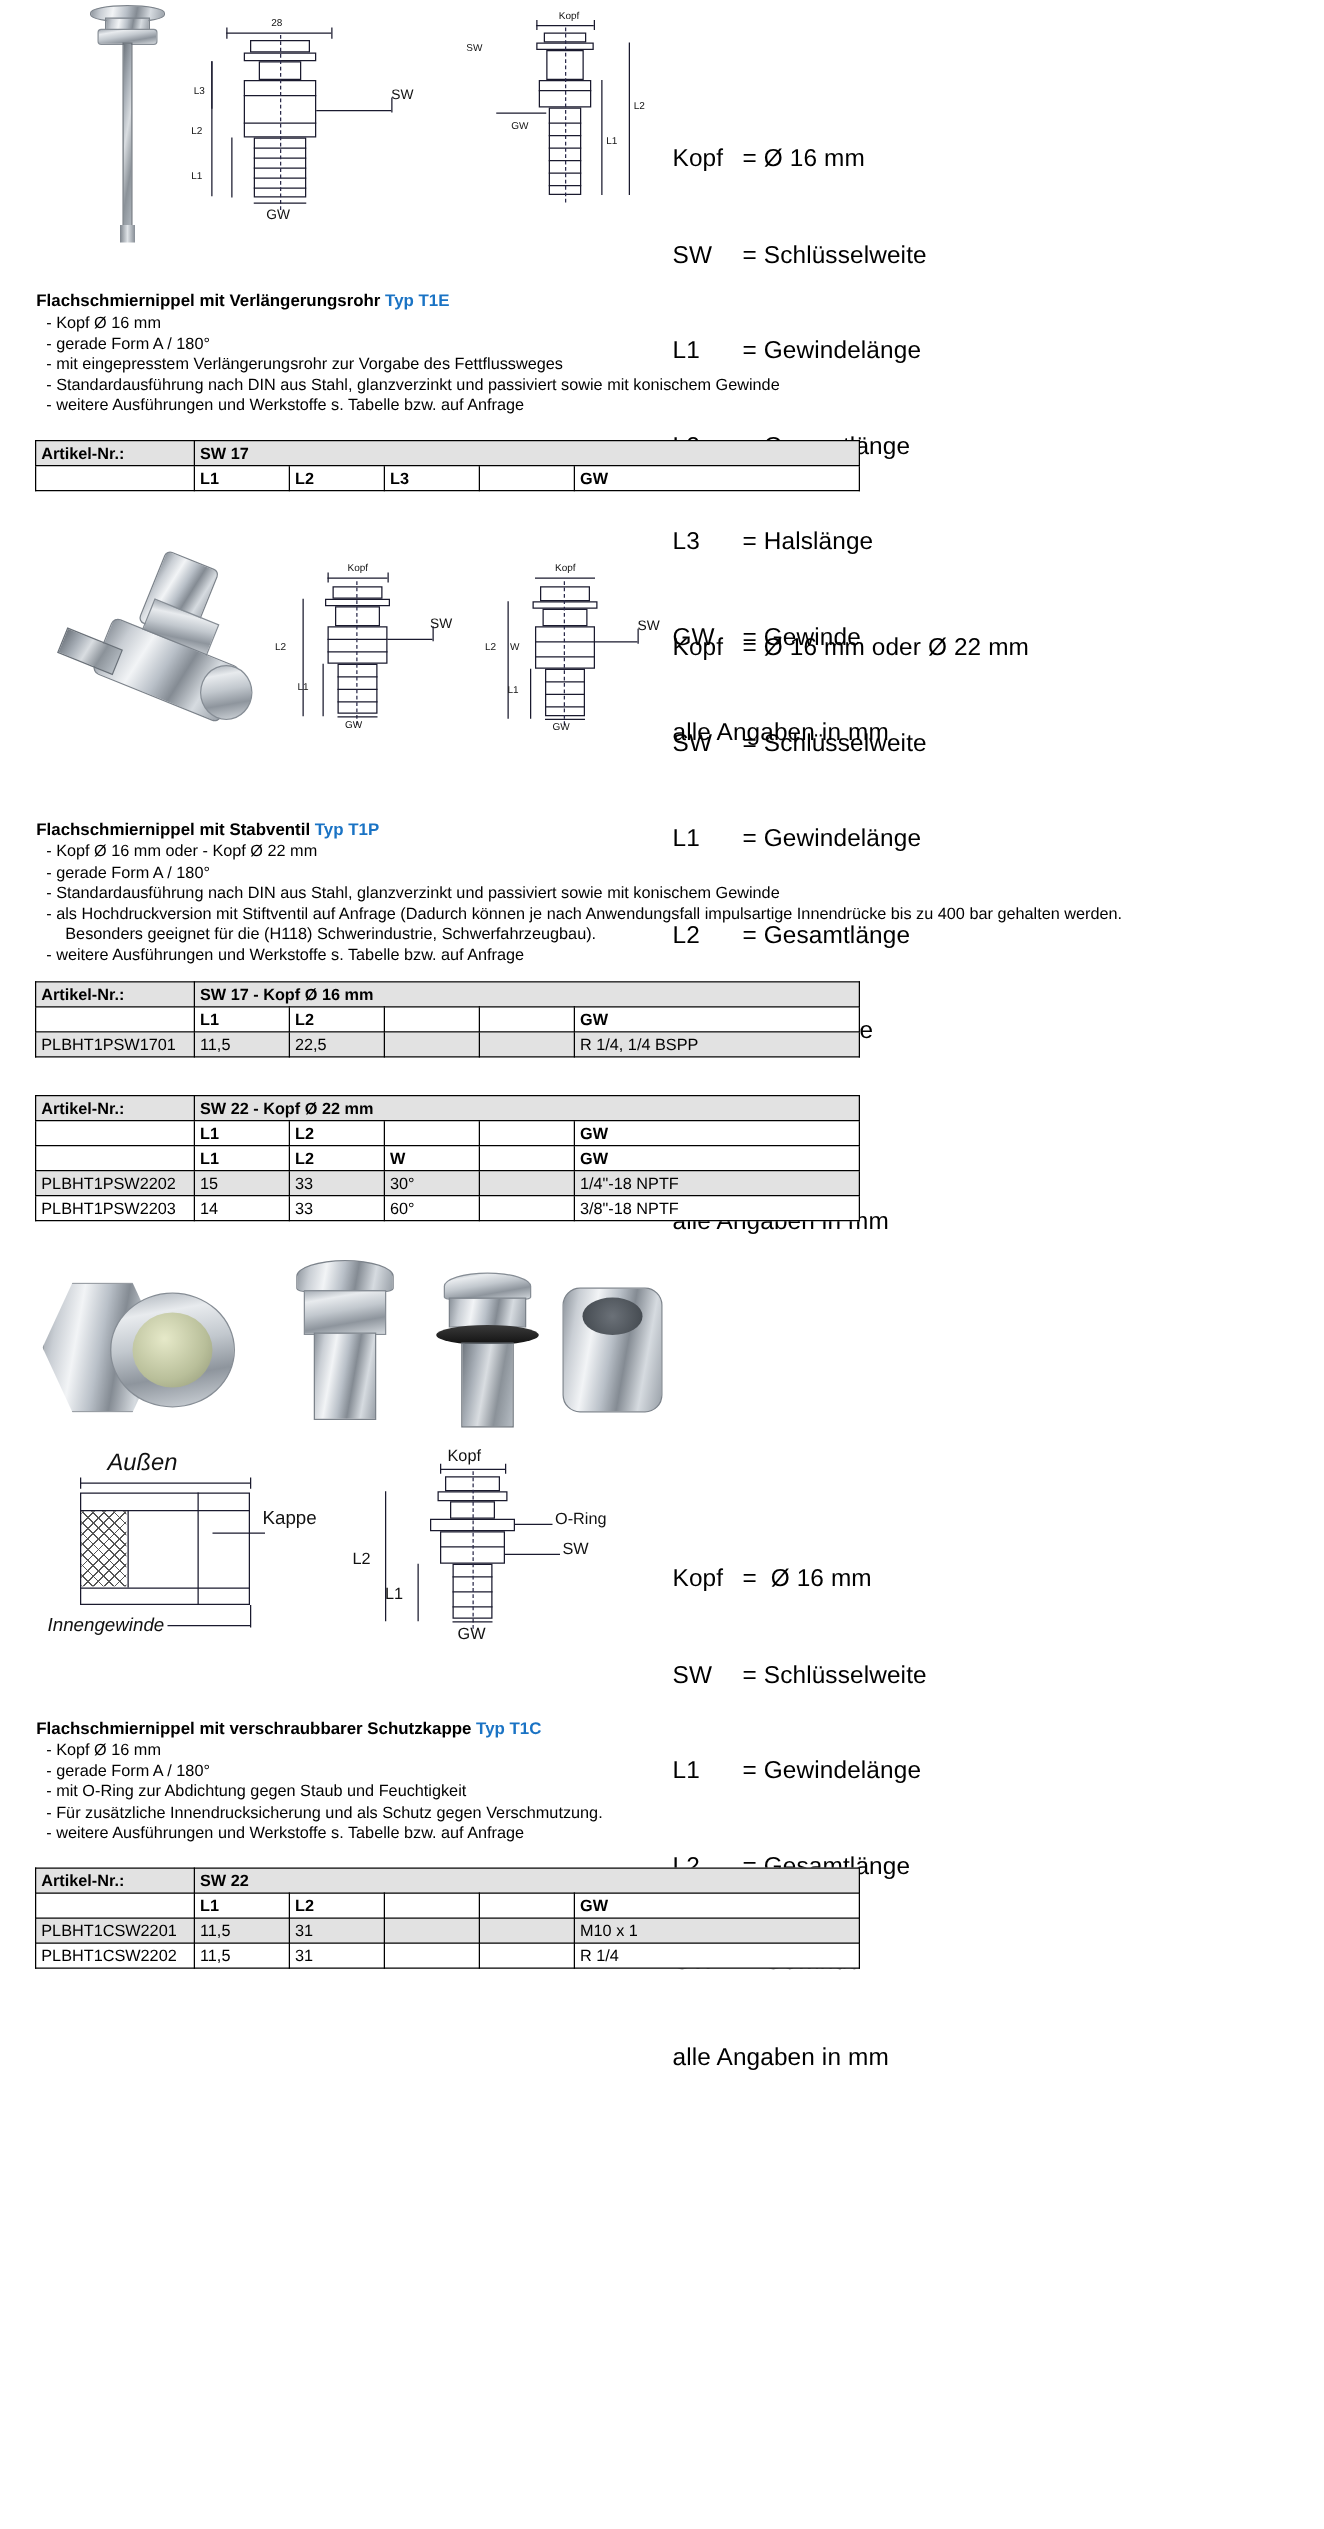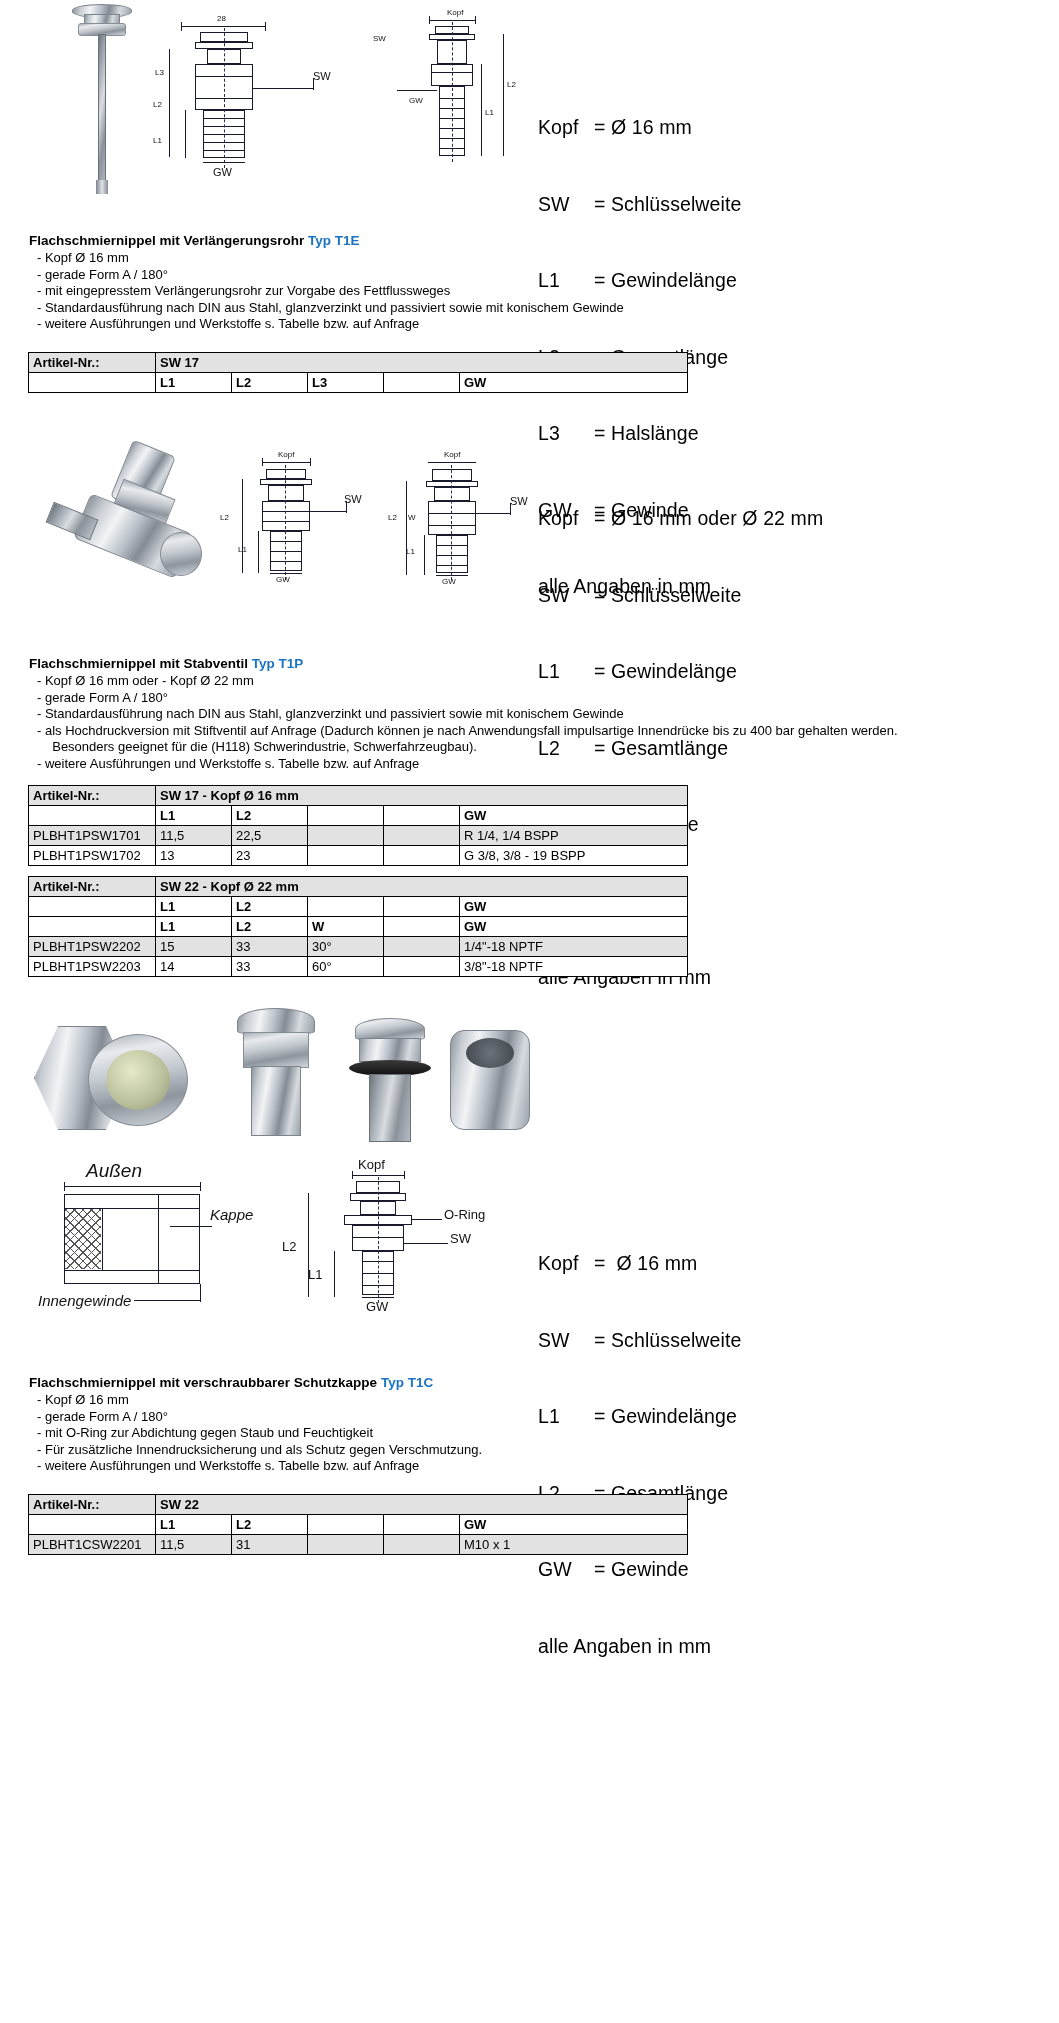--- a/index.html
+++ b/index.html
@@ -329,28 +329,20 @@
         <td class="c-gw b">GW</td>
       </tr>
       <tr class="data-shade">
         <td class="c-art">PLBHT1PSW1701</td>
         <td class="c-l1">11,5</td>
         <td class="c-l2">22,5</td>
         <td class="c-l3"></td>
         <td class="c-x"></td>
         <td class="c-gw">R 1/4, 1/4 BSPP</td>
       </tr>
-      <tr class="data-plain">
-        <td class="c-art">PLBHT1PSW1702</td>
-        <td class="c-l1">13</td>
-        <td class="c-l2">23</td>
-        <td class="c-l3"></td>
-        <td class="c-x"></td>
-        <td class="c-gw">G 3/8, 3/8 - 19 BSPP</td>
-      </tr>
     </tbody>
       </table>
 
     <table class="art" style="position:absolute;left:28px;top:876px;">
       <tbody>
           <tr class="headrow">
         <td class="c-art">Artikel-Nr.:</td>
         <td colspan="5">SW 22 - Kopf Ø 22 mm</td>
       </tr>
       <tr class="subrow">
@@ -421,21 +413,21 @@
       <div class="dl v" style="left:26px;top:22px;height:9px;"></div>
       <div class="dl v" style="left:162px;top:22px;height:9px;"></div>
       <div class="box" style="left:26px;top:34px;width:136px;height:90px;"></div>
       <div class="dl h" style="left:26px;top:48px;width:136px;"></div>
       <div class="dl h" style="left:26px;top:110px;width:136px;"></div>
       <div class="dl v" style="left:64px;top:48px;height:62px;"></div>
       <div class="dl v" style="left:120px;top:34px;height:90px;"></div>
       <div style="position:absolute;left:27px;top:49px;width:36px;height:60px;
            background:repeating-linear-gradient(45deg,#555 0 1px,transparent 1px 6px),
                       repeating-linear-gradient(-45deg,#555 0 1px,transparent 1px 6px);"></div>
-      <div class="lbl" style="left:172px;top:46px;font-size:15px;font-style:italic;">Kappe</div>
+      <div class="lbl" style="left:172px;top:46px;font-size:15px;">Kappe</div>
       <div class="dl h" style="left:132px;top:66px;width:42px;"></div>
       <div class="lbl" style="left:0;top:132px;font-size:15px;font-style:italic;">Innengewinde</div>
       <div class="dl h" style="left:96px;top:140px;width:66px;"></div>
       <div class="dl v" style="left:162px;top:124px;height:18px;"></div>
     </div>
 
     <div class="draw" style="left:300px;top:1155px;width:230px;height:175px;">
       <div class="lbl" style="left:58px;top:2px;font-size:13px;">Kopf</div>
       <div class="dl h" style="left:52px;top:20px;width:52px;"></div>
       <div class="dl v" style="left:52px;top:16px;height:8px;"></div>
@@ -501,17 +493,25 @@
         <td class="c-gw b">GW</td>
       </tr>
       <tr class="data-shade">
         <td class="c-art">PLBHT1CSW2201</td>
         <td class="c-l1">11,5</td>
         <td class="c-l2">31</td>
         <td class="c-l3"></td>
         <td class="c-x"></td>
         <td class="c-gw">M10 x 1</td>
       </tr>
+      <tr class="data-plain">
+        <td class="c-art">PLBHT1CSW2202</td>
+        <td class="c-l1">11,5</td>
+        <td class="c-l2">31</td>
+        <td class="c-l3"></td>
+        <td class="c-x"></td>
+        <td class="c-gw">R 1/4</td>
+      </tr>
     </tbody>
       </table>
   </div>
 
 </div>
 
 </body></html>

